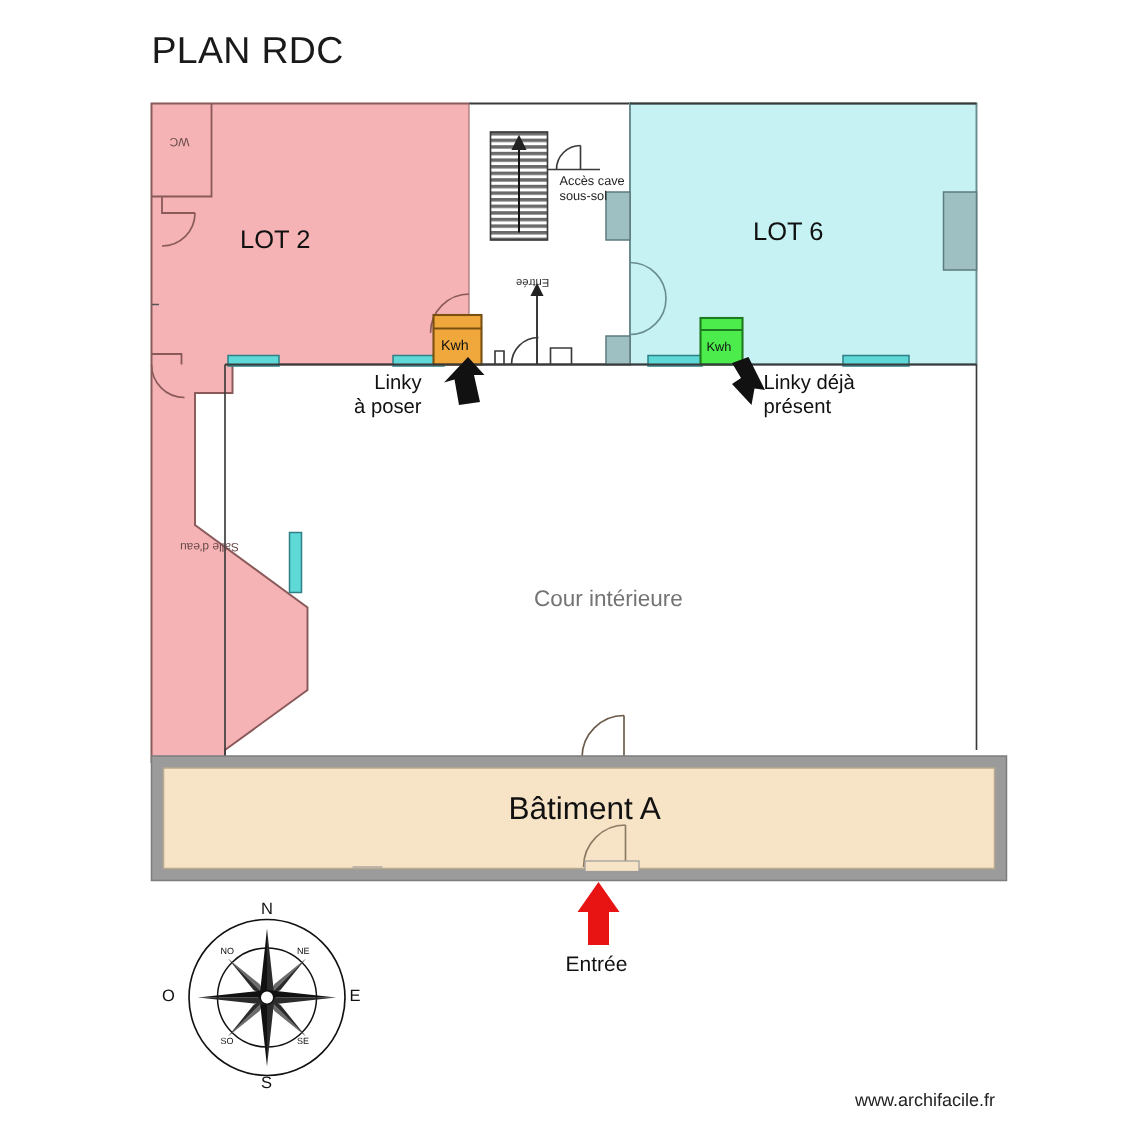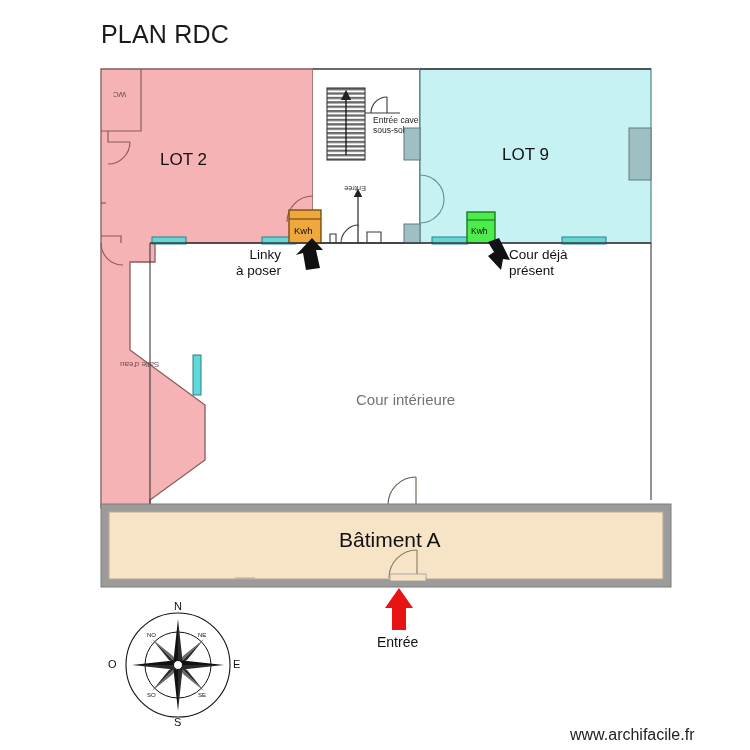--- a/index.html
+++ b/index.html
@@ -28,21 +28,21 @@
   .lot-label{font-size:17px;color:#111;}
   .lot2{left:160px;top:150px;}
   .lot1{left:502px;top:145px;}
   .cour{left:356px;top:391px;font-size:15px;color:#737373;}
   .batA{left:339px;top:528px;font-size:21px;color:#111;text-align:center;}
   .cave{left:373px;top:115px;font-size:8.5px;line-height:10px;color:#222;}
   .linky-left{left:236px;top:247px;font-size:13.5px;line-height:15.5px;color:#111;text-align:right;}
   .linky-right{left:509px;top:247px;font-size:13.5px;line-height:15.5px;color:#111;}
   .entree-bot{left:377px;top:634px;font-size:14px;color:#111;}
   .rue{left:308px;top:688px;font-size:16px;color:#111;}
-  .wm{left:570px;top:726px;font-size:16px;color:#222;}
+  .wm{left:570px;top:726px;font-size:12px;color:#222;}
 
   
   .rot180{transform:rotate(180deg);transform-origin:center center;}
   .wc{left:113px;top:90px;font-size:8px;color:#6b4a4a;}
   .salle{left:120px;top:360px;font-size:8px;color:#6b4a4a;}
   .entree-in{left:344px;top:184px;font-size:7.5px;color:#333;}
 
   
   .cmp{position:absolute;font-size:11px;color:#111;}
   .cmp-sm{position:absolute;font-size:6px;color:#111;}
@@ -177,42 +177,42 @@
           <path d="M-46,0 L0,-5 L6,0 Z" fill="#111"></path>
         <path d="M46,0 L0,5 L-6,0 Z" fill="#2b2b2b"></path>
           <path d="M46,0 L0,-5 L-6,0 Z" fill="#111"></path>
       </g>
       <circle cx="0" cy="0" r="4.5" fill="#ffffff" stroke="#111" stroke-width="1"></circle>
     </g>
 
   </svg>
 
   <div class="lbl lot-label lot2">LOT 2</div>
-  <div class="lbl lot-label lot1">LOT 9</div>
+  <div class="lbl lot-label lot1">LOT 6</div>
   <div class="lbl cour">Cour intérieure</div>
   <div class="lbl batA">Bâtiment A</div>
 
   <div class="lbl cave">
-    <div>Entrée cave</div>
+    <div>Accès cave</div>
     <div>sous-sol</div>
   </div>
 
   <div class="lbl wc rot180">WC</div>
   <div class="lbl salle rot180">Salle d'eau</div>
   <div class="lbl entree-in rot180">Entrée</div>
 
   <div class="lbl" style="left:294px;top:225px;font-size:9.5px;color:#111;">Kwh</div>
   <div class="lbl" style="left:471px;top:226px;font-size:8.5px;color:#111;">Kwh</div>
 
   <div class="lbl linky-left">
     <div>Linky</div>
     <div>à poser</div>
   </div>
   <div class="lbl linky-right">
-    <div>Cour déjà</div>
+    <div>Linky déjà</div>
     <div>présent</div>
   </div>
 
   <svg style="position:absolute;left:290px;top:236px;width:40px;height:36px;">
     <path d="M22,2 L33,14 L26,14 L30,32 L16,34 L13,17 L6,19 Z" fill="#111"></path>
   </svg>
   <svg style="position:absolute;left:482px;top:238px;width:40px;height:36px;">
     <path d="M17,0 L28,22 L21,21 L19,32 L6,18 L12,14 L6,4 Z" fill="#111"></path>
   </svg>
 

